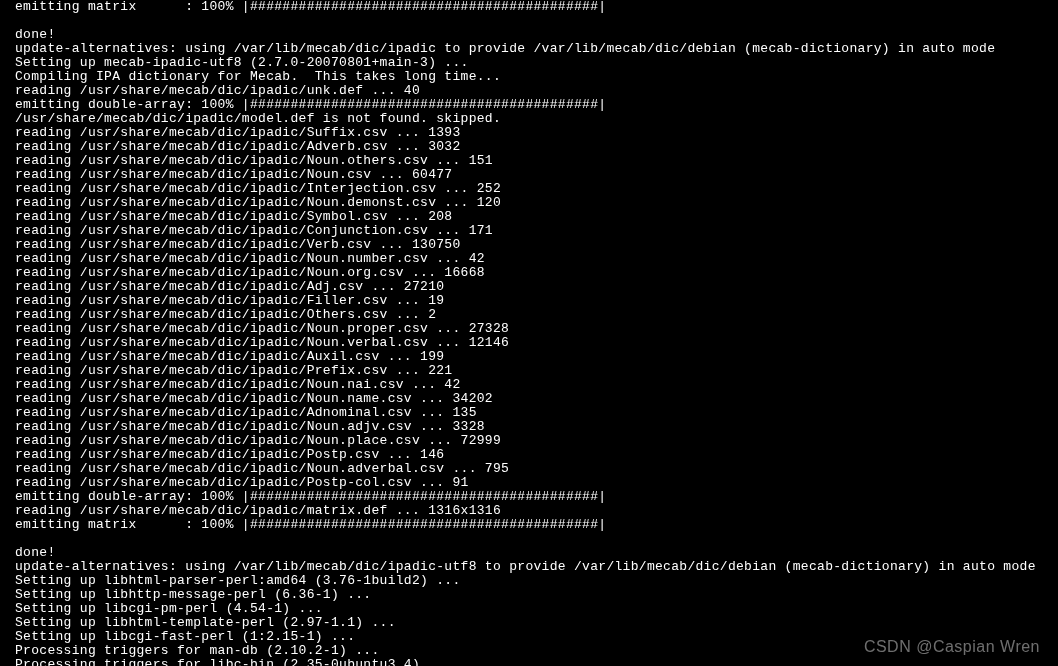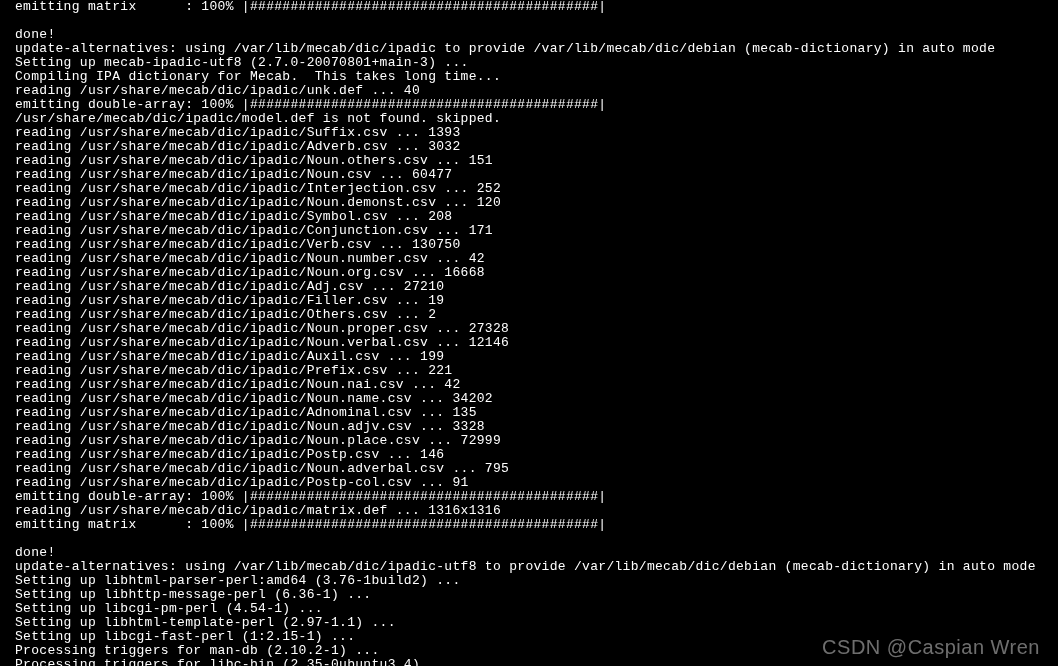--- a/index.html
+++ b/index.html
@@ -27,21 +27,21 @@
     .line {
       display: block;
       min-height: 14px;
     }
     .watermark {
       position: absolute;
       bottom: 12px;
       right: 18px;
       color: rgba(200, 200, 200, 0.55);
       font-family: Arial, sans-serif;
-      font-size: 20px;
+      font-size: 16px;
       font-weight: 400;
       letter-spacing: 0.5px;
     }
   </style>
 </head>
 <body>
 
 <div class="terminal" id="terminal-container"><span class="line">emitting matrix      : 100% |###########################################| </span><span class="line"></span><span class="line">done!</span><span class="line">update-alternatives: using /var/lib/mecab/dic/ipadic to provide /var/lib/mecab/dic/debian (mecab-dictionary) in auto mode</span><span class="line">Setting up mecab-ipadic-utf8 (2.7.0-20070801+main-3) ...</span><span class="line">Compiling IPA dictionary for Mecab.  This takes long time...</span><span class="line">reading /usr/share/mecab/dic/ipadic/unk.def ... 40</span><span class="line">emitting double-array: 100% |###########################################| </span><span class="line">/usr/share/mecab/dic/ipadic/model.def is not found. skipped.</span><span class="line">reading /usr/share/mecab/dic/ipadic/Suffix.csv ... 1393</span><span class="line">reading /usr/share/mecab/dic/ipadic/Adverb.csv ... 3032</span><span class="line">reading /usr/share/mecab/dic/ipadic/Noun.others.csv ... 151</span><span class="line">reading /usr/share/mecab/dic/ipadic/Noun.csv ... 60477</span><span class="line">reading /usr/share/mecab/dic/ipadic/Interjection.csv ... 252</span><span class="line">reading /usr/share/mecab/dic/ipadic/Noun.demonst.csv ... 120</span><span class="line">reading /usr/share/mecab/dic/ipadic/Symbol.csv ... 208</span><span class="line">reading /usr/share/mecab/dic/ipadic/Conjunction.csv ... 171</span><span class="line">reading /usr/share/mecab/dic/ipadic/Verb.csv ... 130750</span><span class="line">reading /usr/share/mecab/dic/ipadic/Noun.number.csv ... 42</span><span class="line">reading /usr/share/mecab/dic/ipadic/Noun.org.csv ... 16668</span><span class="line">reading /usr/share/mecab/dic/ipadic/Adj.csv ... 27210</span><span class="line">reading /usr/share/mecab/dic/ipadic/Filler.csv ... 19</span><span class="line">reading /usr/share/mecab/dic/ipadic/Others.csv ... 2</span><span class="line">reading /usr/share/mecab/dic/ipadic/Noun.proper.csv ... 27328</span><span class="line">reading /usr/share/mecab/dic/ipadic/Noun.verbal.csv ... 12146</span><span class="line">reading /usr/share/mecab/dic/ipadic/Auxil.csv ... 199</span><span class="line">reading /usr/share/mecab/dic/ipadic/Prefix.csv ... 221</span><span class="line">reading /usr/share/mecab/dic/ipadic/Noun.nai.csv ... 42</span><span class="line">reading /usr/share/mecab/dic/ipadic/Noun.name.csv ... 34202</span><span class="line">reading /usr/share/mecab/dic/ipadic/Adnominal.csv ... 135</span><span class="line">reading /usr/share/mecab/dic/ipadic/Noun.adjv.csv ... 3328</span><span class="line">reading /usr/share/mecab/dic/ipadic/Noun.place.csv ... 72999</span><span class="line">reading /usr/share/mecab/dic/ipadic/Postp.csv ... 146</span><span class="line">reading /usr/share/mecab/dic/ipadic/Noun.adverbal.csv ... 795</span><span class="line">reading /usr/share/mecab/dic/ipadic/Postp-col.csv ... 91</span><span class="line">emitting double-array: 100% |###########################################| </span><span class="line">reading /usr/share/mecab/dic/ipadic/matrix.def ... 1316x1316</span><span class="line">emitting matrix      : 100% |###########################################| </span><span class="line"></span><span class="line">done!</span><span class="line">update-alternatives: using /var/lib/mecab/dic/ipadic-utf8 to provide /var/lib/mecab/dic/debian (mecab-dictionary) in auto mode</span><span class="line">Setting up libhtml-parser-perl:amd64 (3.76-1build2) ...</span><span class="line">Setting up libhttp-message-perl (6.36-1) ...</span><span class="line">Setting up libcgi-pm-perl (4.54-1) ...</span><span class="line">Setting up libhtml-template-perl (2.97-1.1) ...</span><span class="line">Setting up libcgi-fast-perl (1:2.15-1) ...</span><span class="line">Processing triggers for man-db (2.10.2-1) ...</span><span class="line">Processing triggers for libc-bin (2.35-0ubuntu3.4) ...</span></div>
 
 <div class="watermark">CSDN @Caspian Wren</div>

